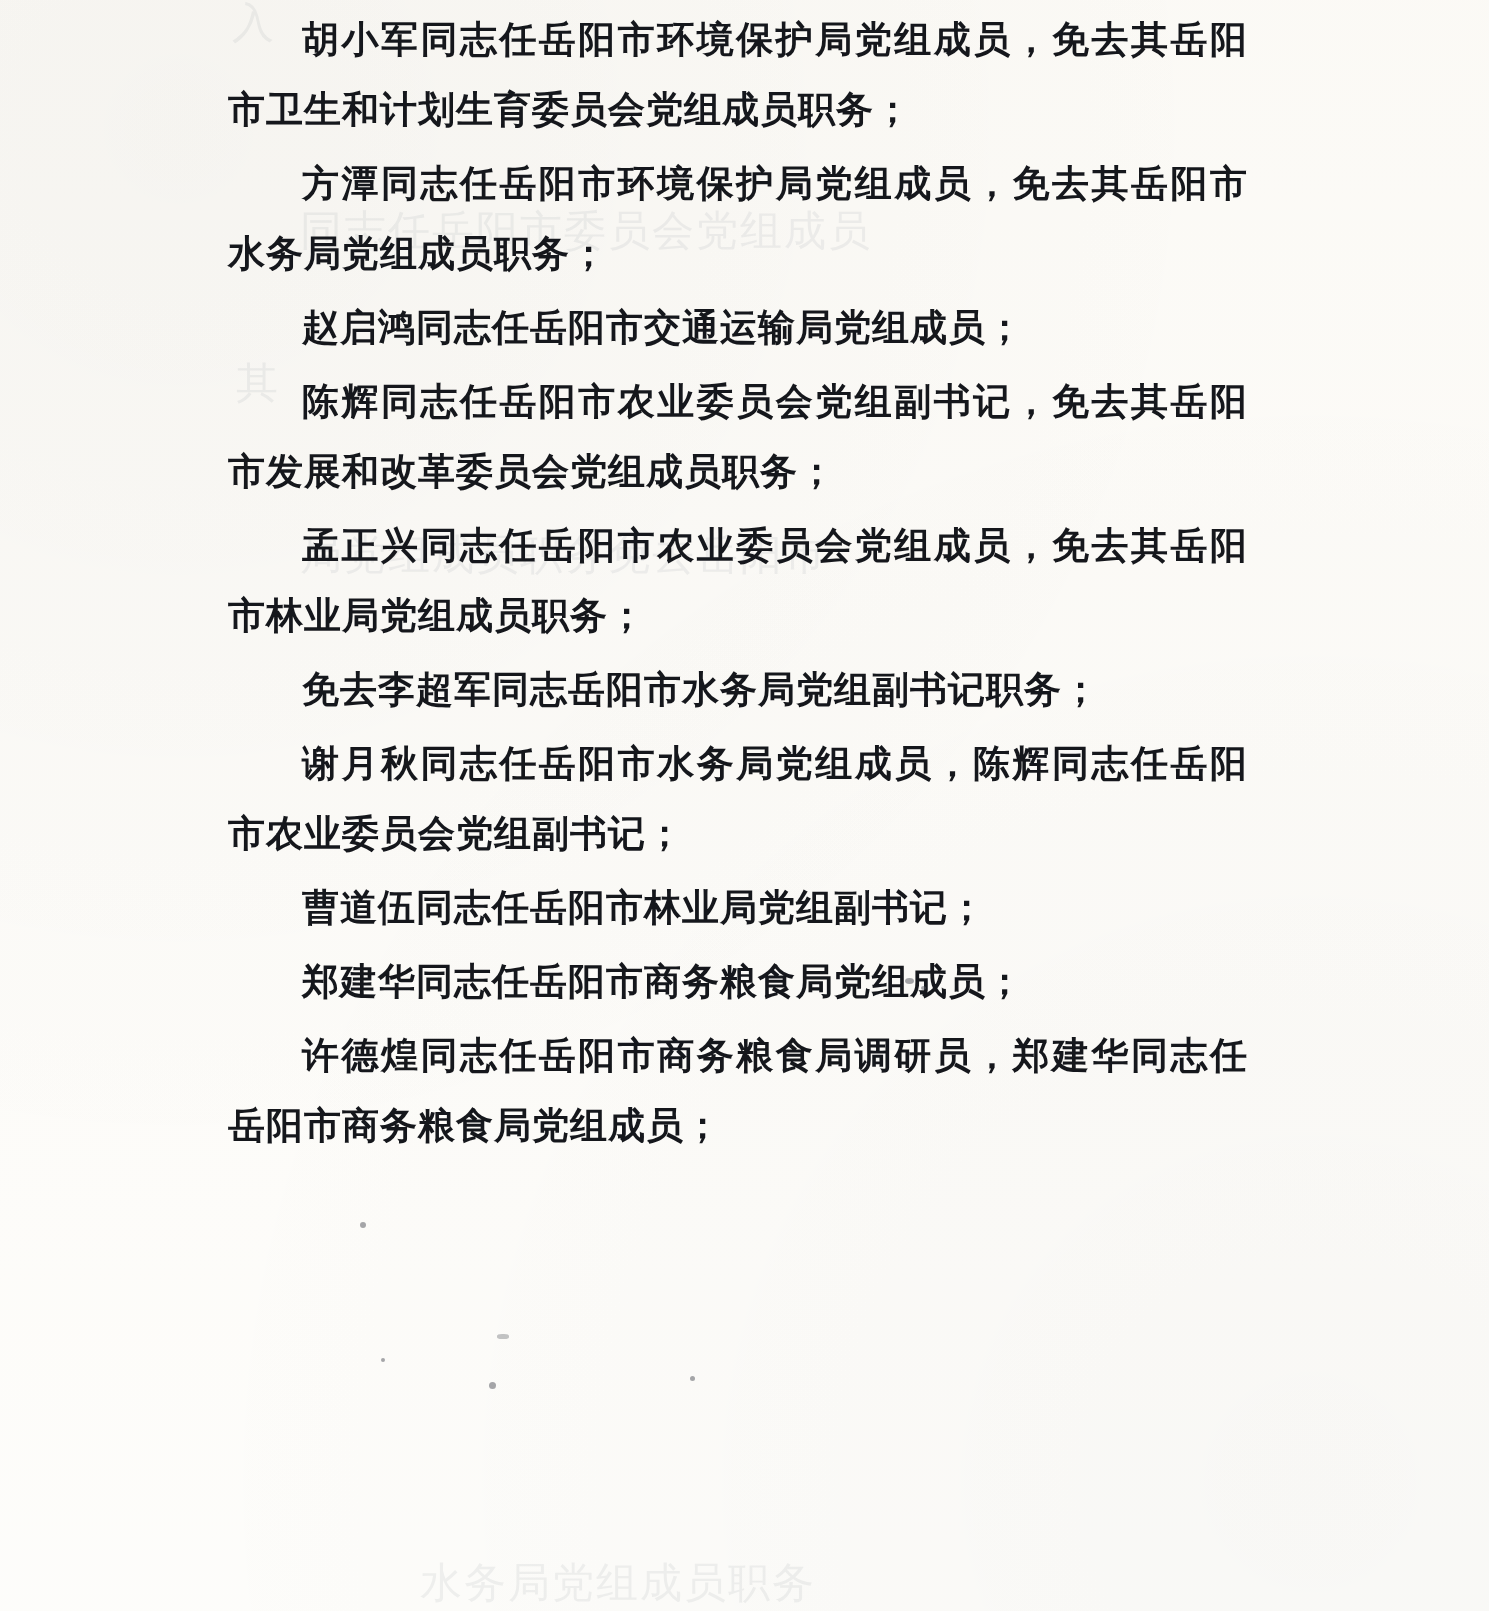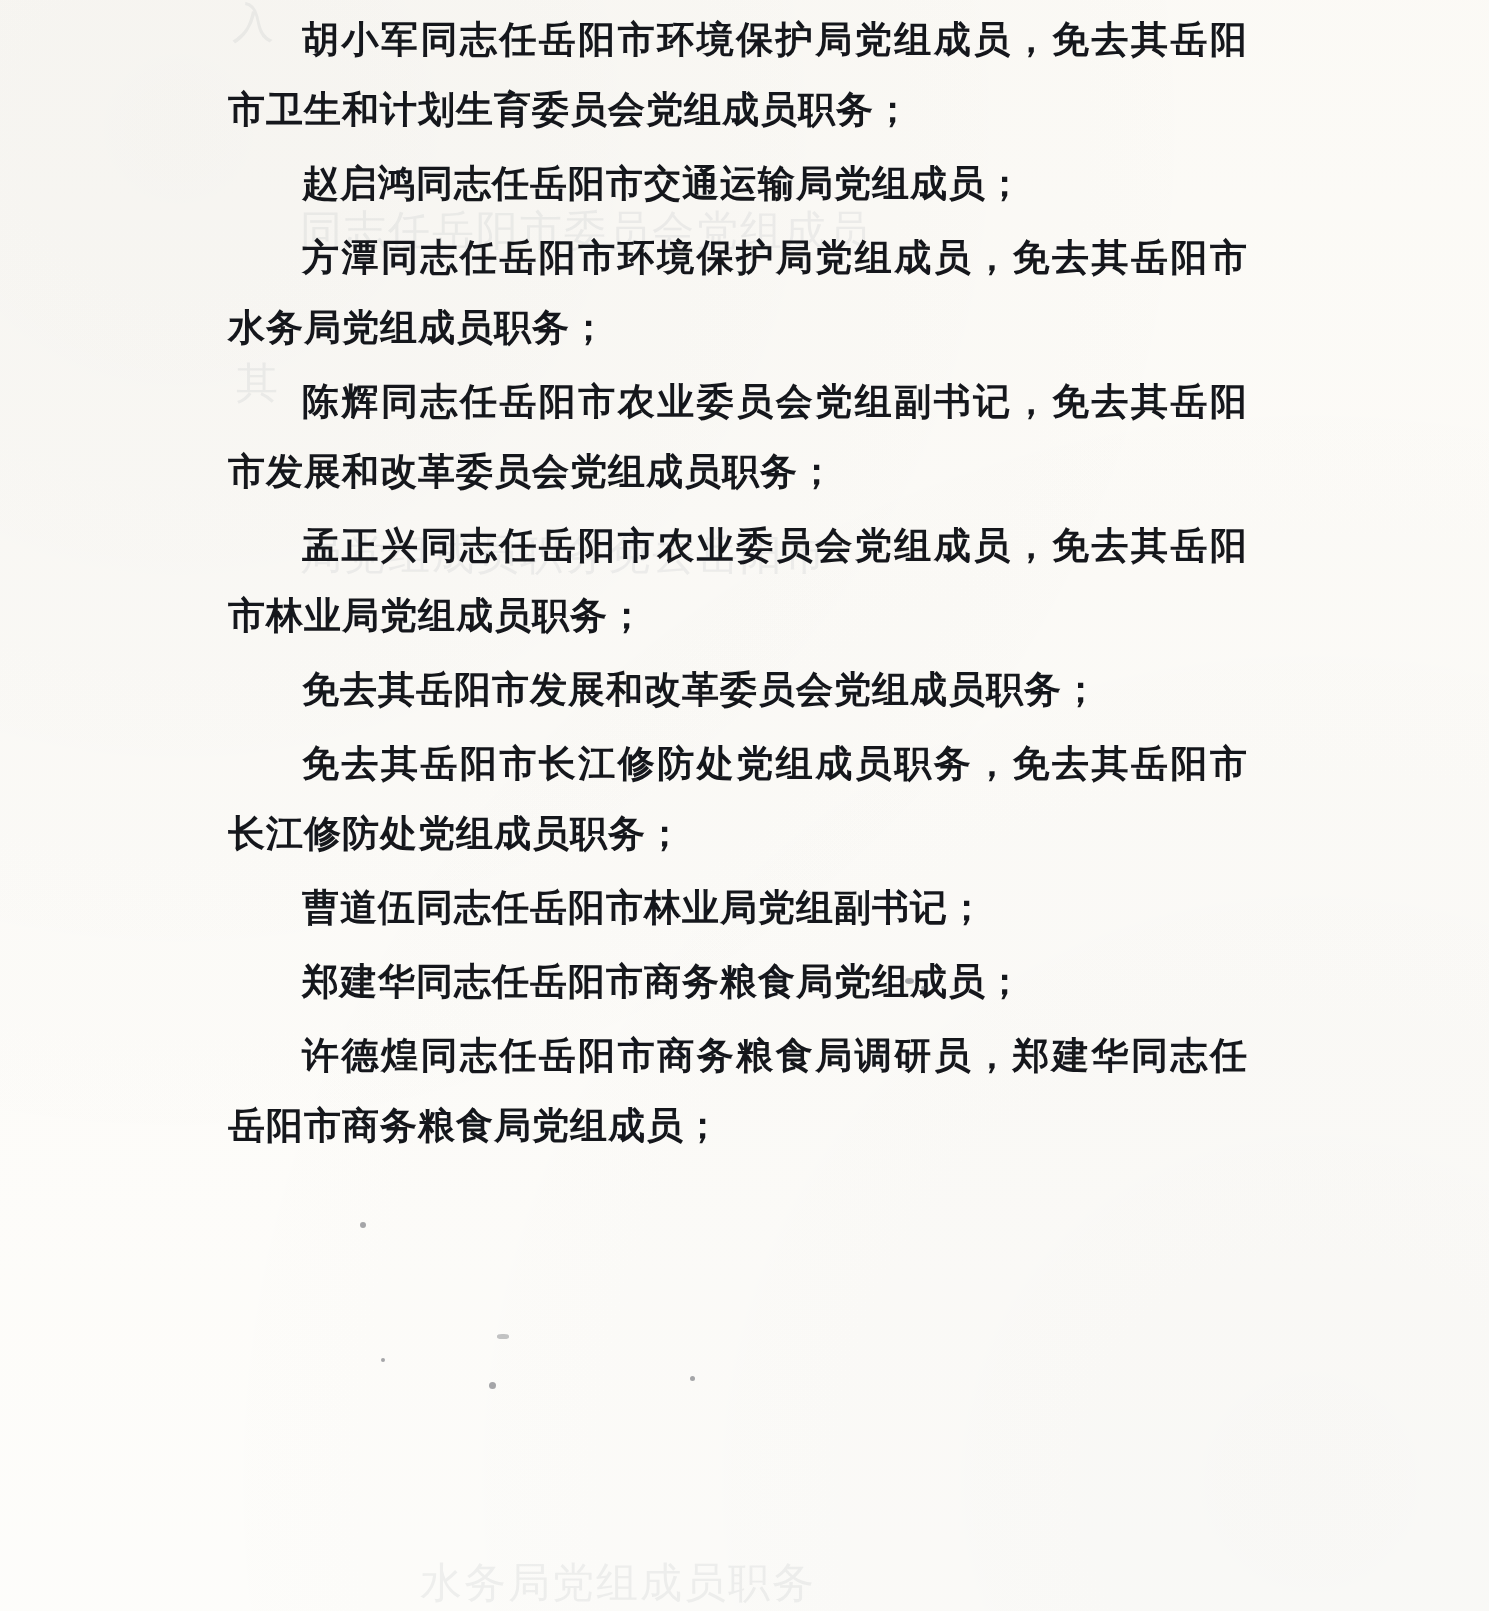--- a/index.html
+++ b/index.html
@@ -93,26 +93,26 @@
 <div class="page">
 
   <div class="bleed bleed-1">入</div>
   <div class="bleed bleed-2">同志任岳阳市委员会党组成员</div>
   <div class="bleed bleed-3">其</div>
   <div class="bleed bleed-4">局党组成员职务免去岳阳市</div>
   <div class="bleed bleed-5">水务局党组成员职务</div>
 
   <div class="doc-body">
     <p class="para">胡小军同志任岳阳市环境保护局党组成员，免去其岳阳市卫生和计划生育委员会党组成员职务；</p>
+    <p class="para">方潭同志任岳阳市环境保护局党组成员，免去其岳阳市水务局党组成员职务；</p>
     <p class="para">赵启鸿同志任岳阳市交通运输局党组成员；</p>
-    <p class="para">方潭同志任岳阳市环境保护局党组成员，免去其岳阳市水务局党组成员职务；</p>
     <p class="para">陈辉同志任岳阳市农业委员会党组副书记，免去其岳阳市发展和改革委员会党组成员职务；</p>
     <p class="para">孟正兴同志任岳阳市农业委员会党组成员，免去其岳阳市林业局党组成员职务；</p>
-    <p class="para">免去其岳阳市发展和改革委员会党组成员职务；</p>
-    <p class="para">免去其岳阳市长江修防处党组成员职务，免去其岳阳市长江修防处党组成员职务；</p>
+    <p class="para">免去李超军同志岳阳市水务局党组副书记职务；</p>
+    <p class="para">谢月秋同志任岳阳市水务局党组成员，陈辉同志任岳阳市农业委员会党组副书记；</p>
     <p class="para">曹道伍同志任岳阳市林业局党组副书记；</p>
     <p class="para">郑建华同志任岳阳市商务粮食局党组成员；</p>
     <p class="para">许德煌同志任岳阳市商务粮食局调研员，郑建华同志任岳阳市商务粮食局党组成员；</p>
   </div>
 
   <span class="speck" style="left:905px; top:978px; width:9px; height:6px;"></span>
   <span class="speck" style="left:921px; top:986px; width:5px; height:4px;"></span>
   <span class="speck" style="left:360px; top:1222px; width:6px; height:6px;"></span>
   <span class="speck" style="left:489px; top:1382px; width:7px; height:7px;"></span>
   <span class="speck" style="left:690px; top:1376px; width:5px; height:5px;"></span>

